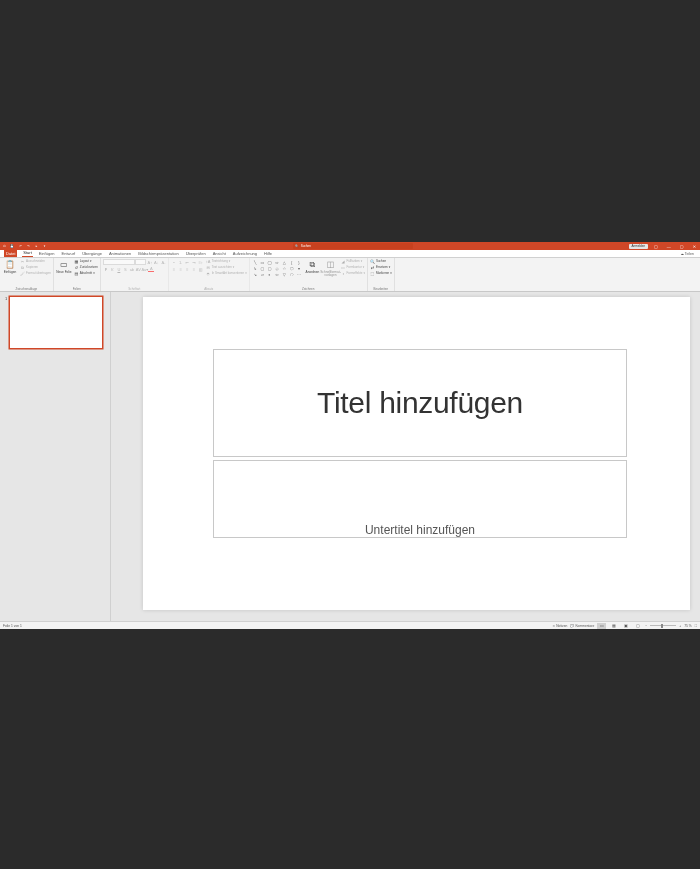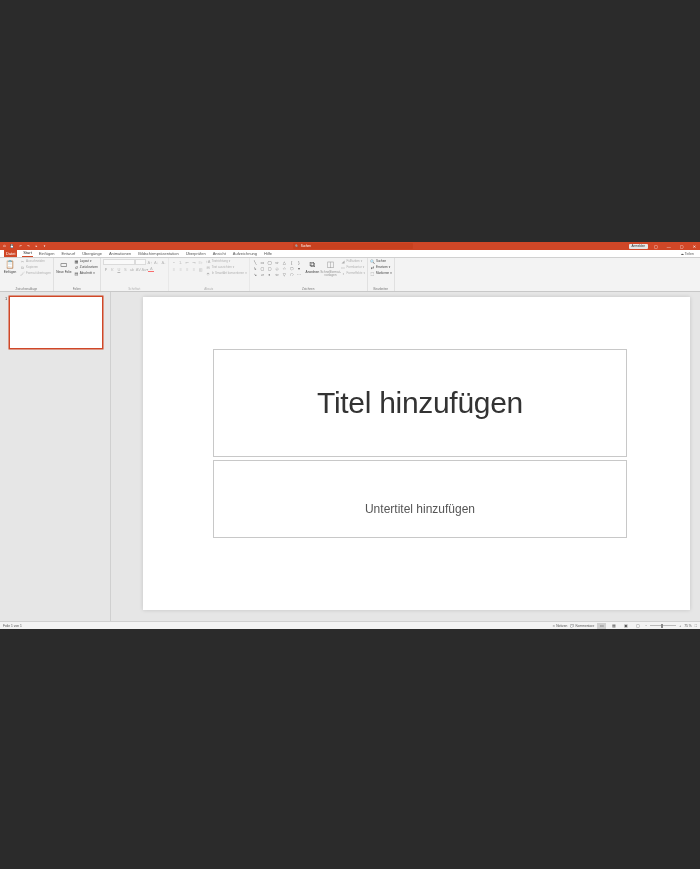--- a/index.html
+++ b/index.html
@@ -53,21 +53,21 @@
   
   .workspace { position: relative; display: flex; height: 329px; gap: 22px; }
   .thumbs { width: 111px; background: #e6e6e6; border-right: 0.5px solid #d0d0d0; padding: 4px 5px; }
   .thumb-wrap { display: flex; gap: 2px; }
   .thumb-num { font-size: 4px; color: #444; }
   .thumb { width: 94px; height: 53px; background: #fff; border: 1px solid #d04727; box-shadow: 0 0 0 0.5px #d04727; }
   .canvas-area { flex: 1; background: #e6e6e6; display: flex; justify-content: center; align-items: flex-start; padding: 5px 10px 5px 10px; overflow: hidden; }
   .slide { width: 554px; height: 313px; background: #fff; box-shadow: 0 0 4px rgba(0,0,0,0.15); position: relative; }
   .title-ph { position: absolute; left: 70px; top: 52px; width: 414px; height: 108px; border: 0.5px solid #c8c8c8; display: flex; align-items: center; justify-content: center; }
   .title-ph .txt { font-size: 30px; font-weight: 300; color: #333; letter-spacing: -0.3px; }
-  .sub-ph { position: absolute; left: 70px; top: 163px; width: 414px; height: 78px; border: 0.5px solid #c8c8c8; display: flex; align-items: center; justify-content: center; padding-top: 20px; }
+  .sub-ph { position: absolute; left: 70px; top: 163px; width: 414px; height: 78px; border: 0.5px solid #c8c8c8; display: flex; align-items: flex-end; justify-content: center; padding-top: 20px; }
   .sub-ph .txt { font-size: 12px; color: #555; }
 
   
   .statusbar { height: 8px; background: #f3f3f3; border-top: 0.5px solid #d0d0d0; display: flex; align-items: center; font-size: 3.3px; color: #555; padding: 0 3px; position: relative; }
   .statusbar .left { display: flex; gap: 3px; }
   .statusbar .center-acc { position: absolute; left: 170px; }
   .statusbar .right { position: absolute; right: 3px; display: flex; align-items: center; gap: 3px; }
   .view-btn { width: 9px; height: 6px; display: inline-flex; align-items: center; justify-content: center; font-size: 4px; }
   .view-btn.active { background: #d0d0d0; }
   .zoom-slider { width: 26px; height: 1px; background: #bbb; position: relative; }

